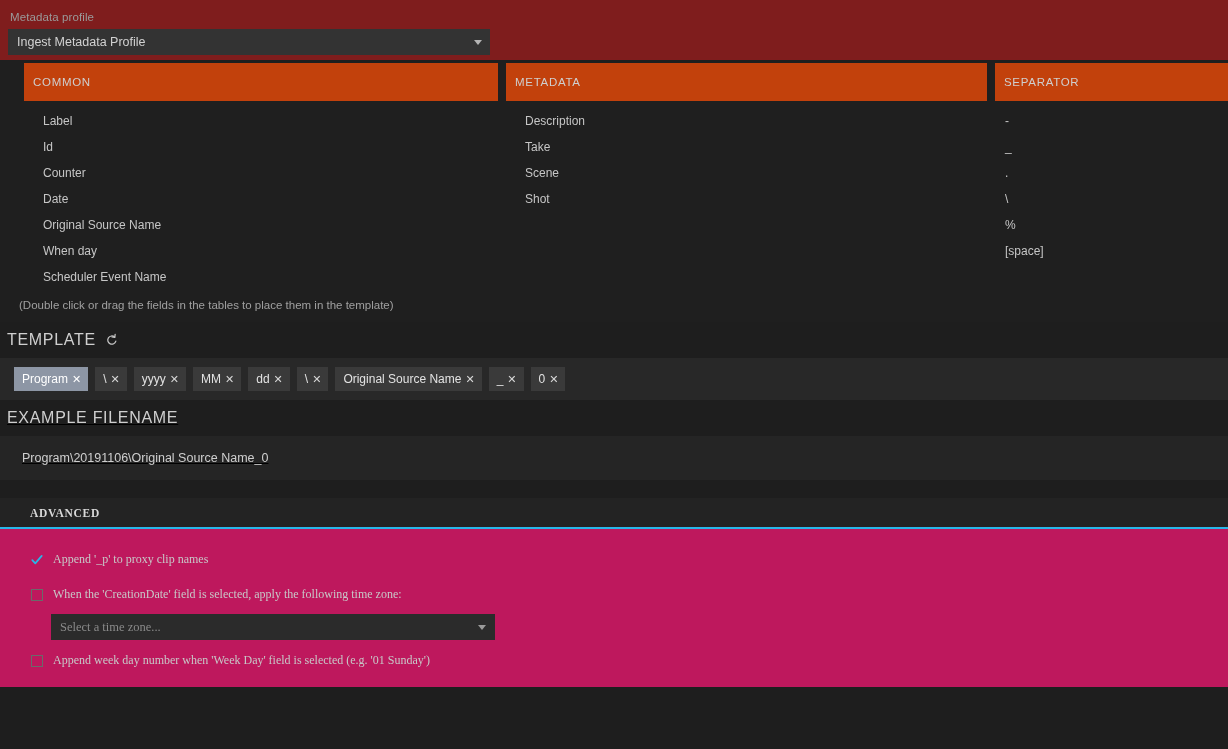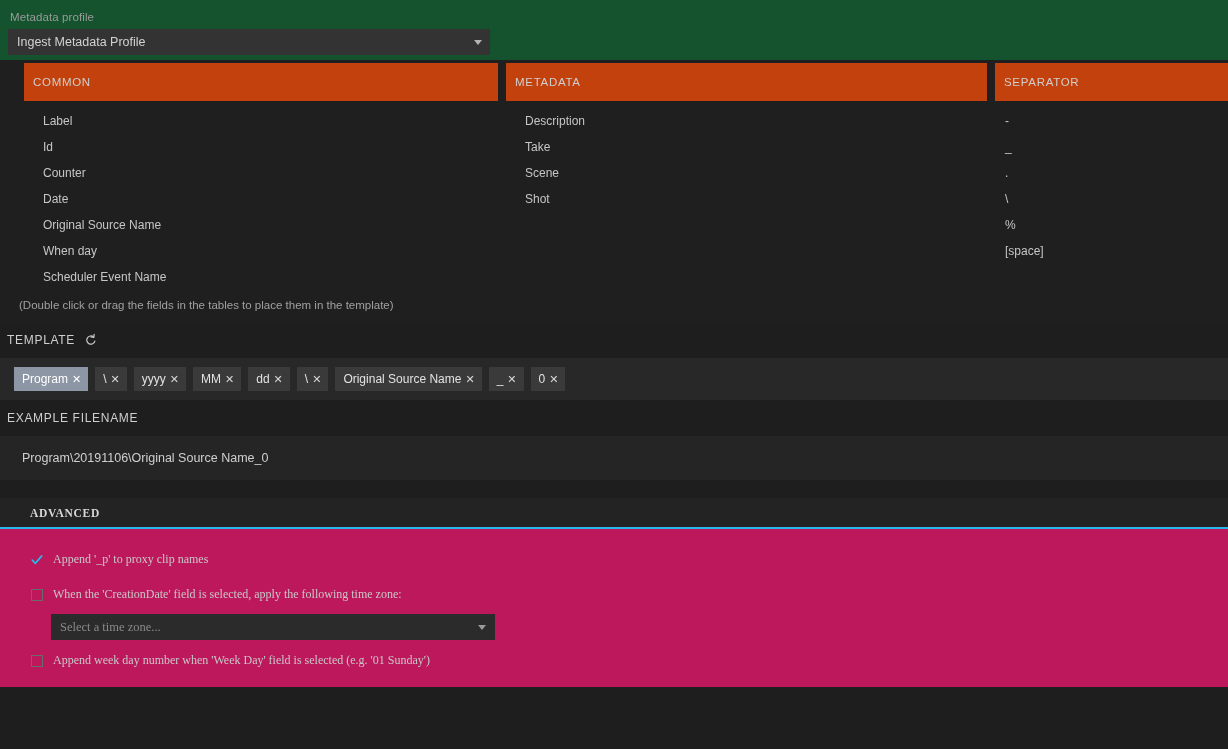--- a/index.html
+++ b/index.html
@@ -8,21 +8,21 @@
     width: 1228px;
     height: 749px;
     background: #1e1e1e;
     font-family: "Liberation Sans", sans-serif;
     overflow: hidden;
   }
 
   
   .profile-block {
     padding: 8px 8px 0 8px;
-    background: #14532d;
+    background: #7f1d1d;
     height: 60px;
   }
   .profile-label {
     font-size: 11.5px;
     color: #9a9a9a;
     padding: 3px 2px 6px 2px;
     letter-spacing: .1px;
   }
   .select {
     position: relative;
@@ -106,21 +106,21 @@
   }
 
   
   .template-region { background: #1e1e1e; }
   .section-title {
     display: flex;
     align-items: center;
     gap: 9px;
     height: 36px;
     padding-left: 7px;
-    font-size: 12px;
+    font-size: 16px;
     letter-spacing: .7px;
     color: #cfcfcf;
   }
   .reset-icon {
     width: 14px; height: 14px;
     display: inline-block;
     color: #c6c6c6;
   }
   .reset-icon svg { display:block; }
 
@@ -150,21 +150,21 @@
   }
   .chip-x {
     font-size: 11px;
     color: #d8d8d8;
     line-height: 1;
     cursor: pointer;
   }
   .chip.selected .chip-x { color: #ffffff; }
 
   
-  .example-region { background: #1e1e1e; }
+  .example-region { background: #1e1e1e; text-decoration: underline; }
   .example-bar {
     background: #252525;
     height: 44px;
     display: flex;
     align-items: center;
     padding-left: 22px;
     font-size: 12.5px;
     color: #cfcfcf;
   }
 

